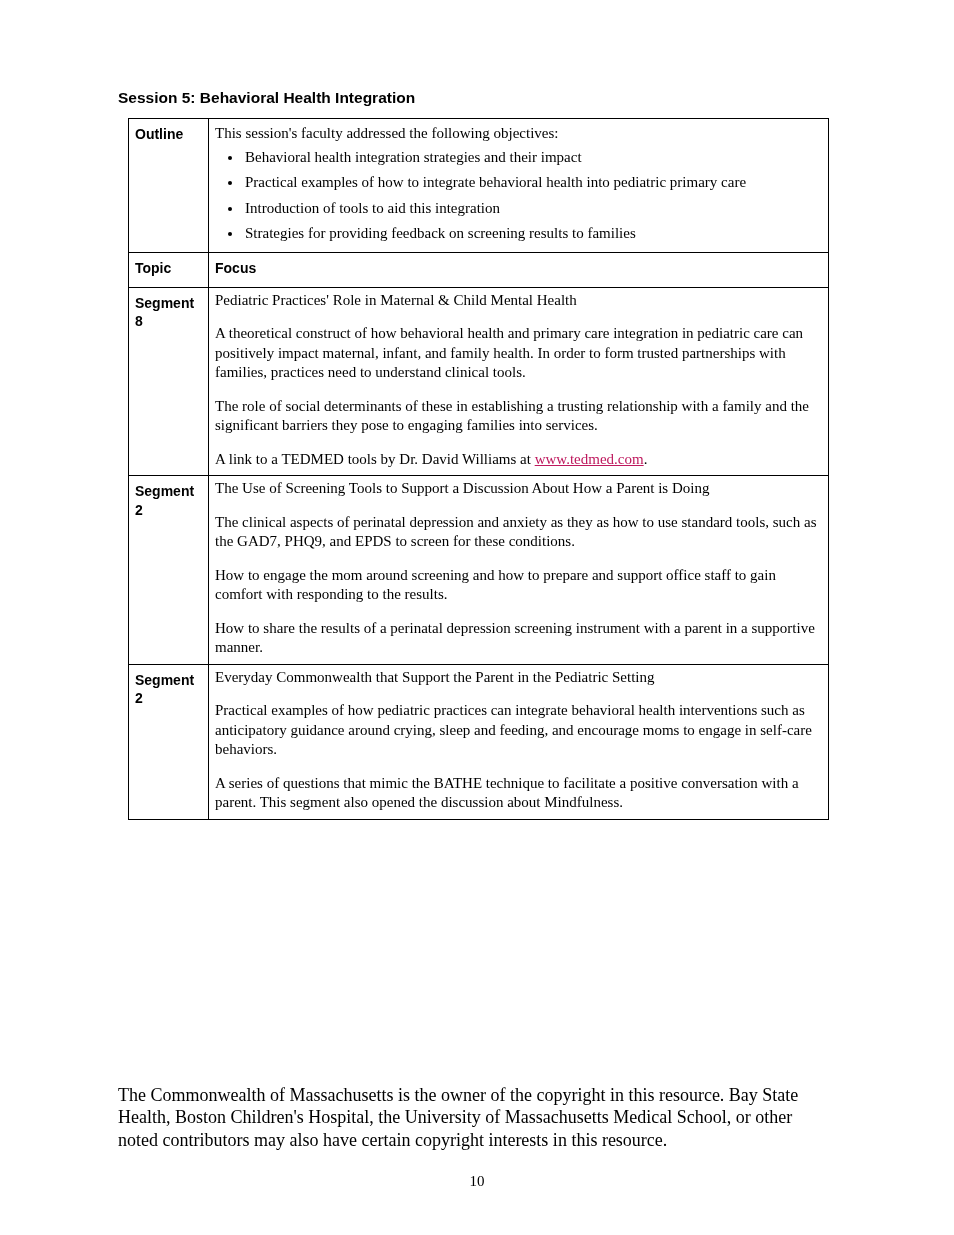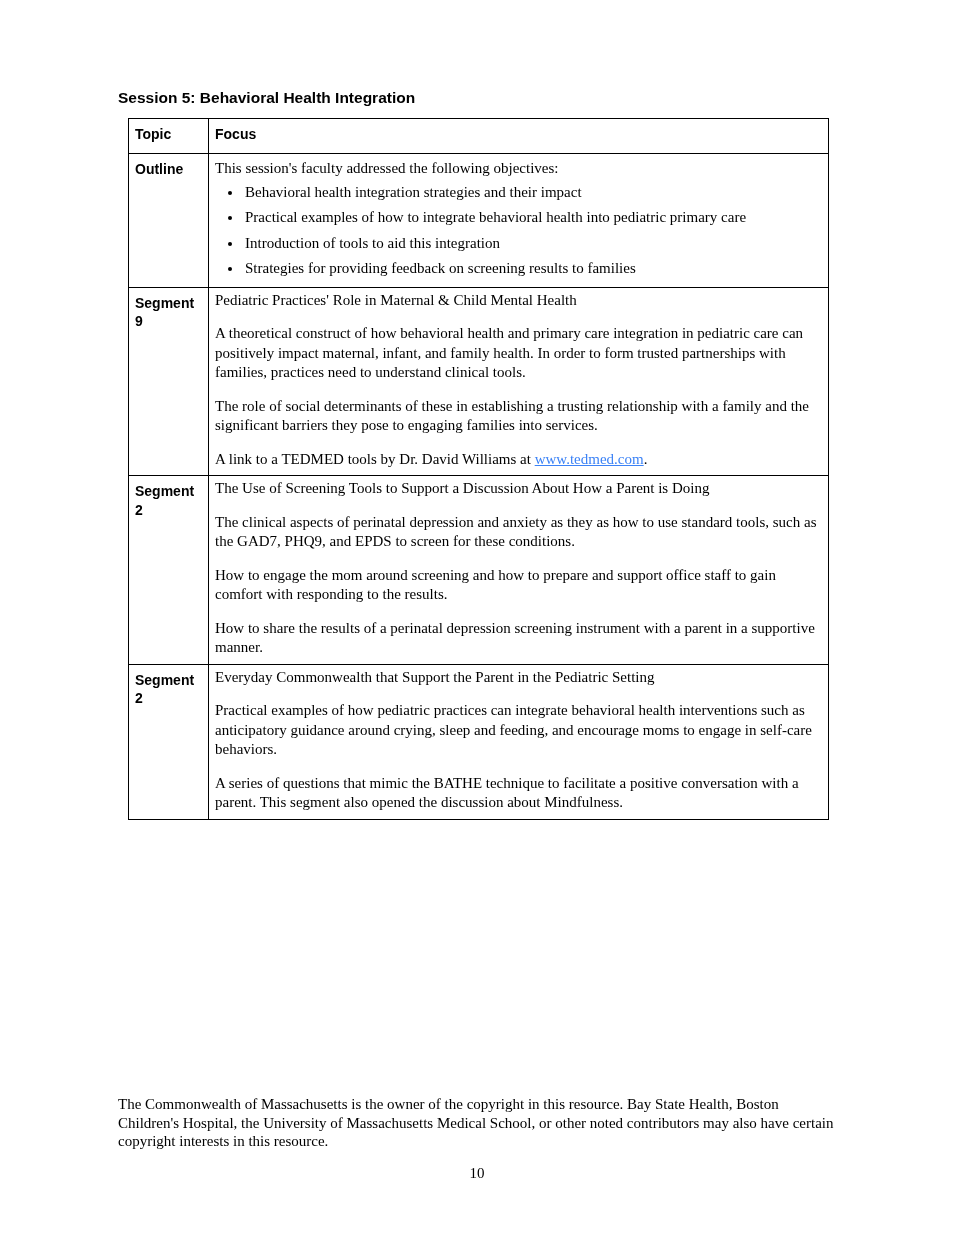--- a/index.html
+++ b/index.html
@@ -65,74 +65,74 @@
   ul.bullets {
     margin: 2px 0 4px 0;
     padding-left: 28px;
   }
   ul.bullets li {
     margin: 0 0 6px 0;
     padding-left: 2px;
   }
   ul.bullets li:last-child { margin-bottom: 2px; }
   a.ext {
-    color: #3b82f6;
+    color: #be185d;
     margin-top: 11px;
   }
   .footer-note {
     position: absolute;
     left: 118px;
     bottom: 84px;
     width: 718px;
-    font-size: 15px;
+    font-size: 18px;
     line-height: 1.25;
   }
   .page-num {
     position: absolute;
     left: 0;
     width: 954px;
-    bottom: 52px;
+    bottom: 44px;
     text-align: center;
     font-size: 15px;
   }
 </style>
 </head>
 <body>
 
 <div class="page">
 
   <div class="title">Session 5: Behavioral Health Integration</div>
 
 
   <table class="outline-table">
     <colgroup>
         <col class="c1">
         <col class="c2">
       </colgroup>
     <tbody>
       <tr>
-        <td class="hdr">Topic</td>
-        <td class="hdr">Focus</td>
-      </tr>
-
-      <tr>
         <td class="label-cell">Outline</td>
         <td class="body-cell">
           <p class="lead">This session's faculty addressed the following objectives:</p>
           <ul class="bullets">
             <li>Behavioral health integration strategies and their impact</li>
             <li>Practical examples of how to integrate behavioral health into pediatric primary care</li>
             <li>Introduction of tools to aid this integration</li>
             <li>Strategies for providing feedback on screening results to families</li>
           </ul>
         </td>
       </tr>
 
       <tr>
-        <td class="label-cell">Segment 9</td>
+        <td class="hdr">Topic</td>
+        <td class="hdr">Focus</td>
+      </tr>
+
+      <tr>
+        <td class="label-cell">Segment 8</td>
         <td class="body-cell">
           <p class="para">Pediatric Practices' Role in Maternal &amp; Child Mental Health</p>
           <p class="para">A theoretical construct of how behavioral health and primary care integration in pediatric care can positively impact maternal, infant, and family health.  In order to form trusted partnerships with families, practices need to understand clinical tools.</p>
           <p class="para">The role of social determinants of these in establishing a trusting relationship with a family and the significant barriers they pose to engaging families into services.</p>
           <p class="para-last">
             <span>A link to a TEDMED tools by Dr. David Williams at </span><a class="ext" href="#">www.tedmed.com</a><span>.</span>
           </p>
         </td>
       </tr>
 

